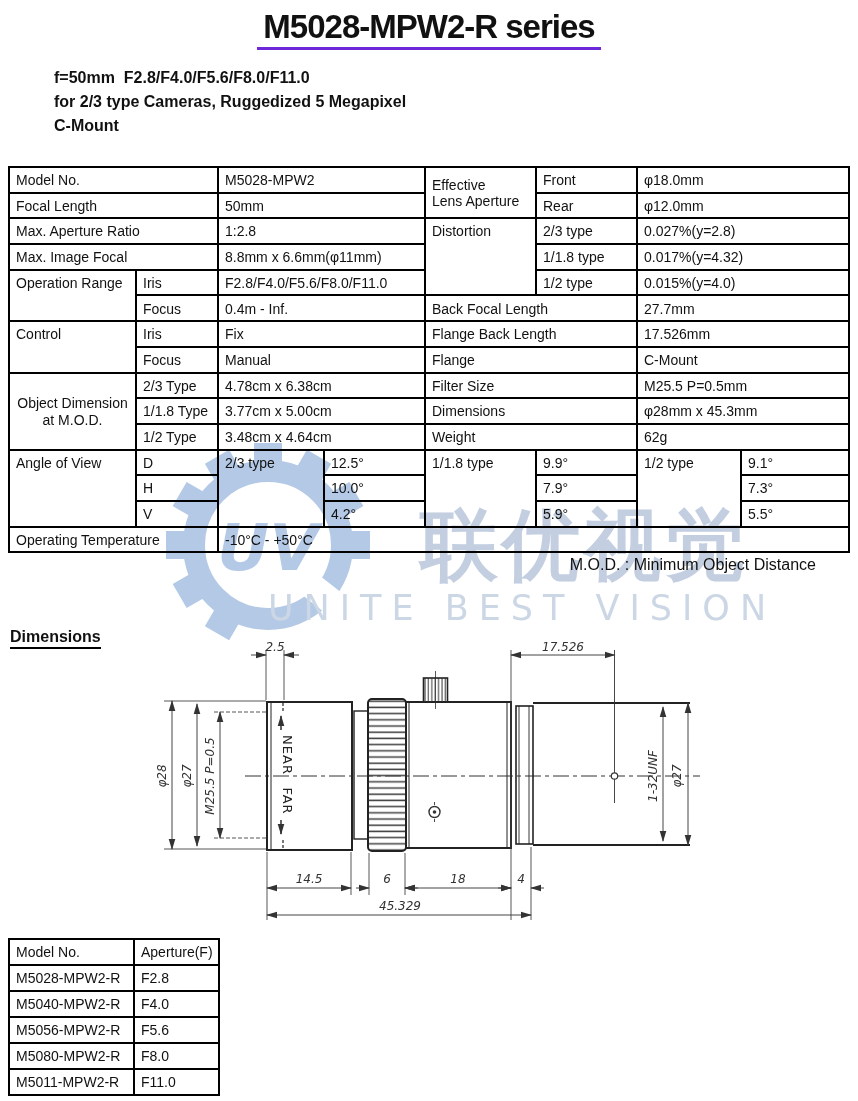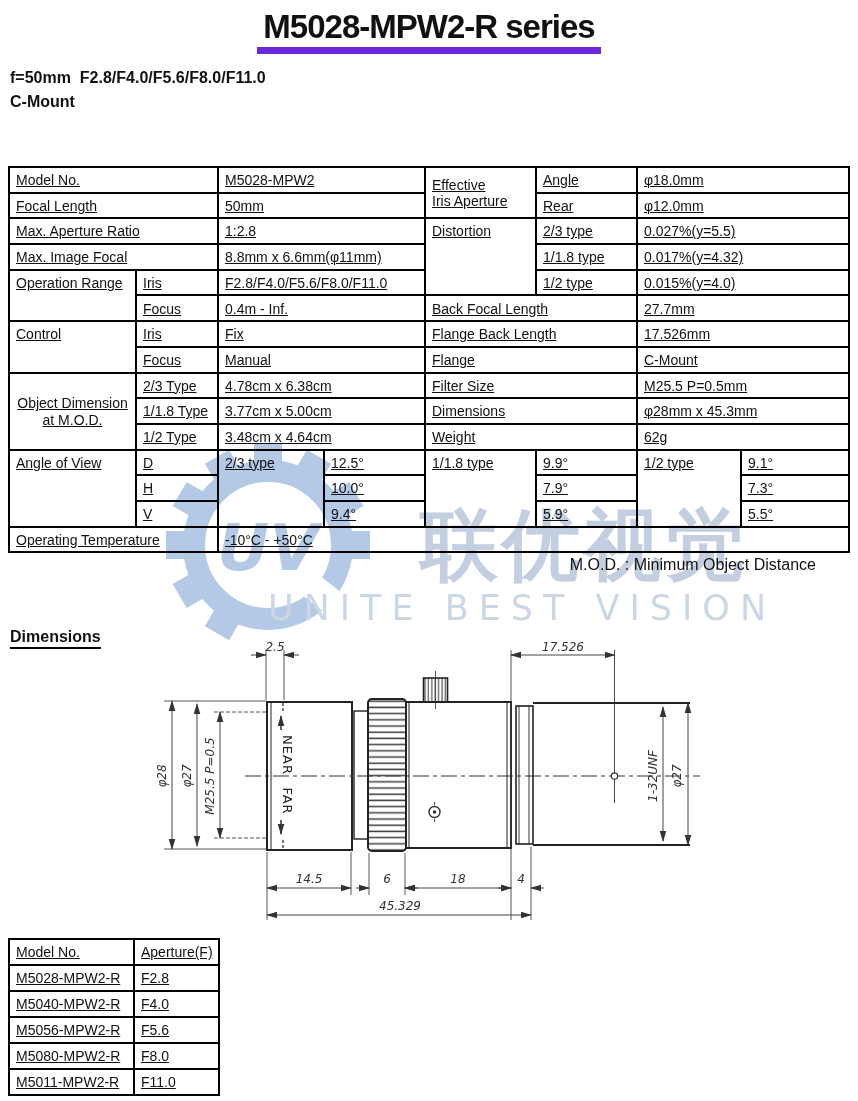--- a/index.html
+++ b/index.html
@@ -4,26 +4,26 @@
 <style>
   html,body{margin:0;padding:0;background:#fff;}
   body{font-family:"Liberation Sans","DejaVu Sans",sans-serif;color:#111;}
   #page{position:relative;width:858px;height:1101px;background:#fff;overflow:hidden;}
   .abs{position:absolute;}
   .layer{z-index:1;}
   #watermark{z-index:0;}
   
   #title-wrap{top:8px;left:0;width:858px;text-align:center;}
   #title{display:inline-block;font-size:33px;font-weight:bold;letter-spacing:-1px;
-         border-bottom:7px solid #6d28d9;padding:0 6px 1px 6px;}
+         border-bottom:3px solid #6d28d9;padding:0 6px 1px 6px;}
   
   #header-block{top:66px;left:10px;font-weight:bold;font-size:16px;line-height:24px;}
-  .pre{white-space:pre-wrap;}
-  
-  table{border-collapse:collapse;table-layout:fixed;background:transparent;text-decoration:underline;}
+  .pre{white-space:pre-wrap;margin-left:44px;}
+  
+  table{border-collapse:collapse;table-layout:fixed;background:transparent;}
   #spec-table{top:166px;left:8px;}
   #spec-table table{width:840px;}
   td{border:2px solid #000;font-size:14px;padding:1px 2px 0 6px;line-height:1.18;
      overflow:hidden;white-space:nowrap;vertical-align:middle;background:transparent;}
   #spec-table tr{height:25.7px;}
   .vtop{vertical-align:top;padding-top:4px;}
   .ctr{text-align:center;vertical-align:middle;white-space:normal;padding-left:2px;}
   
   #mod-note{top:556px;right:42px;font-size:16px;}
   
@@ -62,55 +62,56 @@
     <text x="420" y="572" font-size="78" font-weight="bold" letter-spacing="4" fill="#c3cfe0">联优视觉</text>
     <text x="522" y="620" font-size="35" letter-spacing="10" text-anchor="middle" fill="#ccd7e5">UNITE BEST VISION</text>
   </svg>
 
   <div id="title-wrap" class="abs layer">
     <span id="title">M5028-MPW2-R series</span>
   </div>
 
   <div id="header-block" class="abs layer">
     <div class="pre">f=50mm  F2.8/F4.0/F5.6/F8.0/F11.0</div>
+    <div class="pre">for 2/3 type Cameras, Ruggedized 5 Megapixel</div>
     <div class="pre">C-Mount</div>
   </div>
 
   <div id="spec-table" class="abs layer">
     <table>
       <colgroup>
         <col style="width:127px">
           <col style="width:82px">
           <col style="width:106px">
           <col style="width:101px">
         <col style="width:111px">
           <col style="width:101px">
           <col style="width:104px">
           <col style="width:108px">
       </colgroup>
       <tbody>
           <tr>
         <td colspan="2">Model No.</td>
         <td colspan="2">M5028-MPW2</td>
-        <td rowspan="2" style="white-space:normal"><span>Effective</span><br><span>Iris Aperture</span></td>
-        <td>Angle</td>
+        <td rowspan="2" style="white-space:normal"><span>Effective</span><br><span>Lens Aperture</span></td>
+        <td>Front</td>
         <td colspan="2">φ18.0mm</td>
       </tr>
       <tr>
         <td colspan="2">Focal Length</td>
         <td colspan="2">50mm</td>
         <td>Rear</td>
         <td colspan="2">φ12.0mm</td>
       </tr>
       <tr>
         <td colspan="2">Max. Aperture Ratio</td>
         <td colspan="2">1:2.8</td>
         <td rowspan="3" class="vtop">Distortion</td>
         <td>2/3 type</td>
-        <td colspan="2">0.027%(y=5.5)</td>
+        <td colspan="2">0.027%(y=2.8)</td>
       </tr>
       <tr>
         <td colspan="2">Max. Image Focal</td>
         <td colspan="2">8.8mm x 6.6mm(φ11mm)</td>
         <td>1/1.8 type</td>
         <td colspan="2">0.017%(y=4.32)</td>
       </tr>
       <tr>
         <td rowspan="2" class="vtop">Operation Range</td>
         <td>Iris</td>
@@ -167,21 +168,21 @@
         <td>9.1°</td>
       </tr>
       <tr>
         <td>H</td>
         <td>10.0°</td>
         <td>7.9°</td>
         <td>7.3°</td>
       </tr>
       <tr>
         <td>V</td>
-        <td>9.4°</td>
+        <td>4.2°</td>
         <td>5.9°</td>
         <td>5.5°</td>
       </tr>
       <tr>
         <td colspan="2">Operating Temperature</td>
         <td colspan="6">-10°C - +50°C</td>
       </tr>
     </tbody>
       </table>
   </div>

